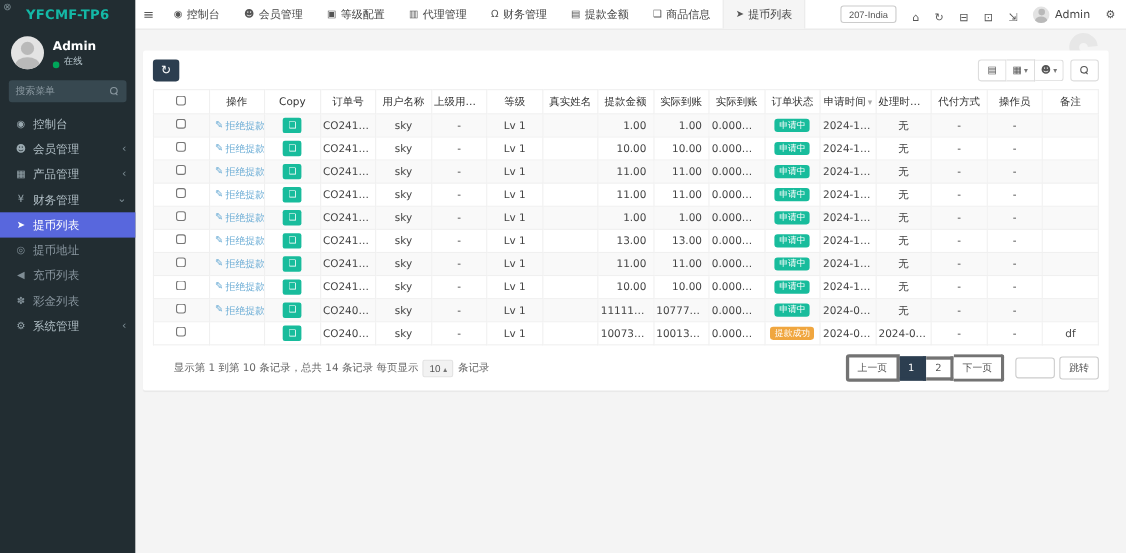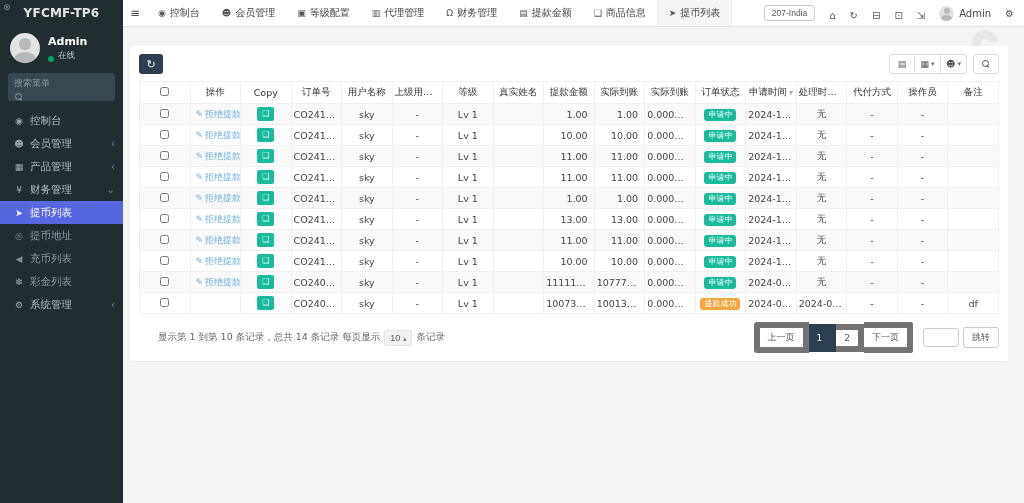--- a/index.html
+++ b/index.html
@@ -3,36 +3,36 @@
 <meta charset="utf-8">
 <style>
   * { margin:0; padding:0; box-sizing:border-box; }
   html,body { width:1024px; height:503px; overflow:hidden;
     font-family:"DejaVu Sans","Liberation Sans",sans-serif; background:#f4f4f4; }
 
   
   .sidebar { position:absolute; left:0; top:0; width:123px; height:503px;
     background:#222d32; color:#b8c7ce; z-index:5; }
   .corner-dot { position:absolute; left:3px; top:2px; color:#7a8a91; font-size:9px; }
-  .brand { height:27px; line-height:27px; text-align:center; color:#e5e5e5;
+  .brand { height:27px; line-height:27px; text-align:center; color:#14b8a6;
     font-weight:bold; font-size:12px; letter-spacing:0.2px; }
   .user-panel { display:flex; align-items:center; padding:6px 10px 8px 10px; }
   .avatar { border-radius:50%; background:#e3e3e3; position:relative; overflow:hidden; flex:none; }
   .avatar::before { content:""; position:absolute; left:30%; top:16%; width:40%; height:40%;
     background:#b9b9b9; border-radius:50%; }
   .avatar::after { content:""; position:absolute; left:12%; top:62%; width:76%; height:50%;
     background:#b9b9b9; border-radius:50% 50% 0 0; }
   .avatar.lg { width:30px; height:30px; }
   .avatar.sm { width:15px; height:15px; }
   .user-meta { margin-left:8px; }
   .user-name { color:#fff; font-size:11px; font-weight:bold; }
   .user-status { font-size:8.5px; color:#b8c7ce; margin-top:2px; display:flex; align-items:flex-end; }
   .online-dot { width:6px; height:6px; border-radius:50%; background:#00a65a;
     display:inline-block; margin-right:4px; }
-  .side-search { margin:2px 8px 8px 8px; display:flex; background:#374850; border-radius:3px;flex-direction:column; }
+  .side-search { margin:2px 8px 8px 8px; display:flex; background:#374850; border-radius:3px; }
   .side-search input { flex:1; min-width:0; background:transparent; border:none; outline:none;
     color:#ccc; font-size:9px; padding:5px 6px; font-family:inherit; }
   .side-search input::placeholder { color:#8a98a0; }
   .side-search .lens-btn { width:22px; display:flex; align-items:center; justify-content:center;
     background:transparent; border:none; cursor:pointer; }
   .lens { position:relative; width:8px; height:8px; display:inline-block; }
   .lens::before { content:""; position:absolute; left:0; top:0; width:5px; height:5px;
     border:1.2px solid #8a98a0; border-radius:50%; }
   .lens::after { content:""; position:absolute; left:5px; top:5px; width:3px; height:1.2px;
     background:#8a98a0; transform:rotate(45deg); transform-origin:0 0; }
@@ -102,21 +102,21 @@
   .badge { display:inline-block; border-radius:3px; color:#fff; font-size:8px;
     padding:2px 4px; line-height:1; }
   .sort-ico { color:#aaa; font-size:8px; margin-left:2px; }
   input[type="checkbox"] { width:9px; height:9px; }
 
   
   .pager { display:flex; align-items:center; margin-top:8px; font-size:9.5px; color:#666;margin-left:19px; }
   .page-size-btn { background:#f2f2f2; border:1px solid #e2e2e2; border-radius:2px;
     font-size:9px; color:#555; padding:2px 5px; margin:0 4px; cursor:pointer; }
   .pager-right { margin-left:auto; display:flex; align-items:center; }
-  .pg-btn { border:6px solid #737373; background:#fff; color:#555; font-size:9px;
+  .pg-btn { border:3px solid #737373; background:#fff; color:#555; font-size:9px;
     padding:3px 8px; cursor:pointer; font-family:inherit; }
   .pg-btn + .pg-btn { border-left:none; }
   .pg-btn.first { border-radius:3px 0 0 3px; } .pg-btn.last { border-radius:0 3px 3px 0; }
   .pg-btn.active { background:#2c3e50; border-color:#2c3e50; color:#fff; }
   .jump-input { width:36px; height:19px; border:1px solid #ccc; border-radius:3px;
     margin:0 4px 0 10px; font-size:9px; padding:0 4px; }
   .jump-btn { border:1px solid #ccc; background:#fff; border-radius:3px; font-size:9px;
     color:#555; padding:3px 8px; cursor:pointer; font-family:inherit; }
 </style>
 </head>

